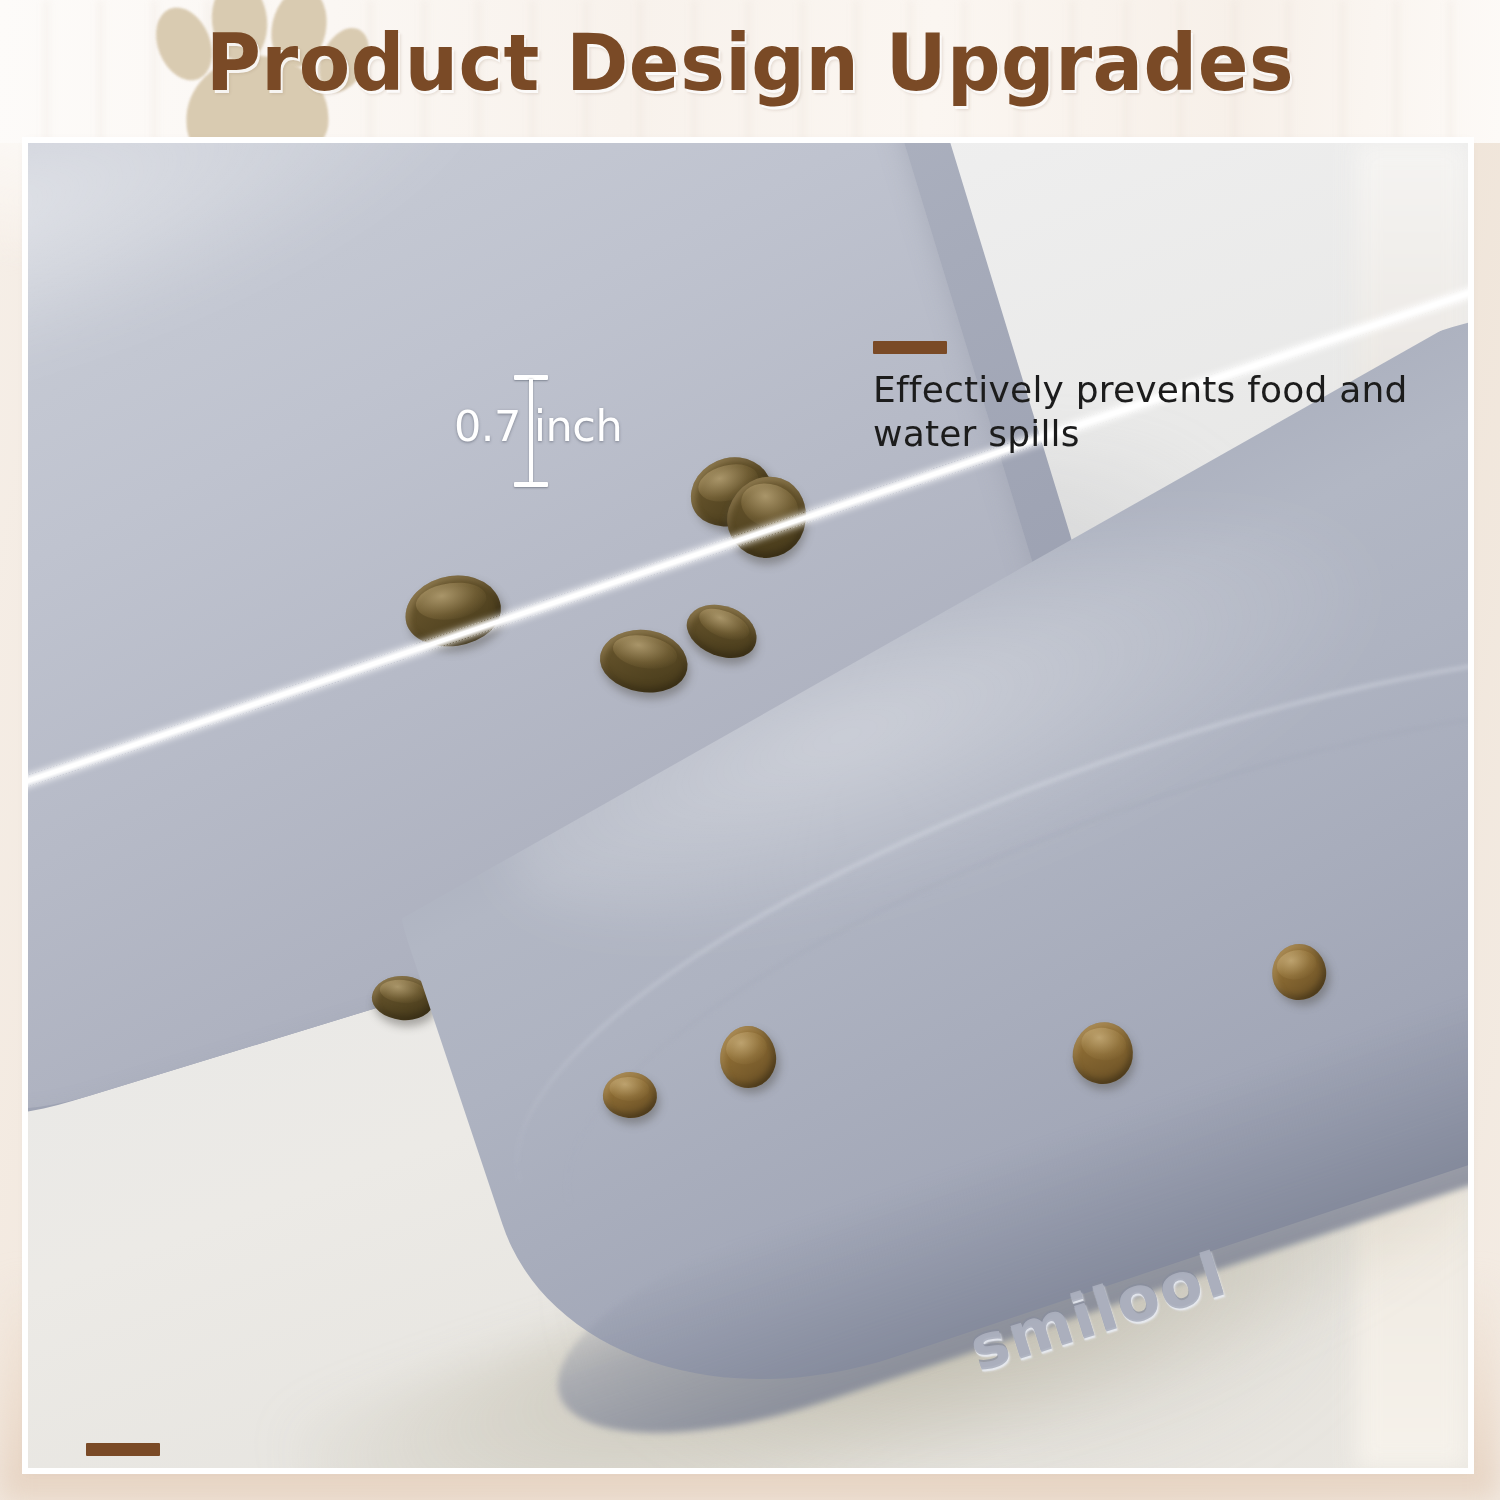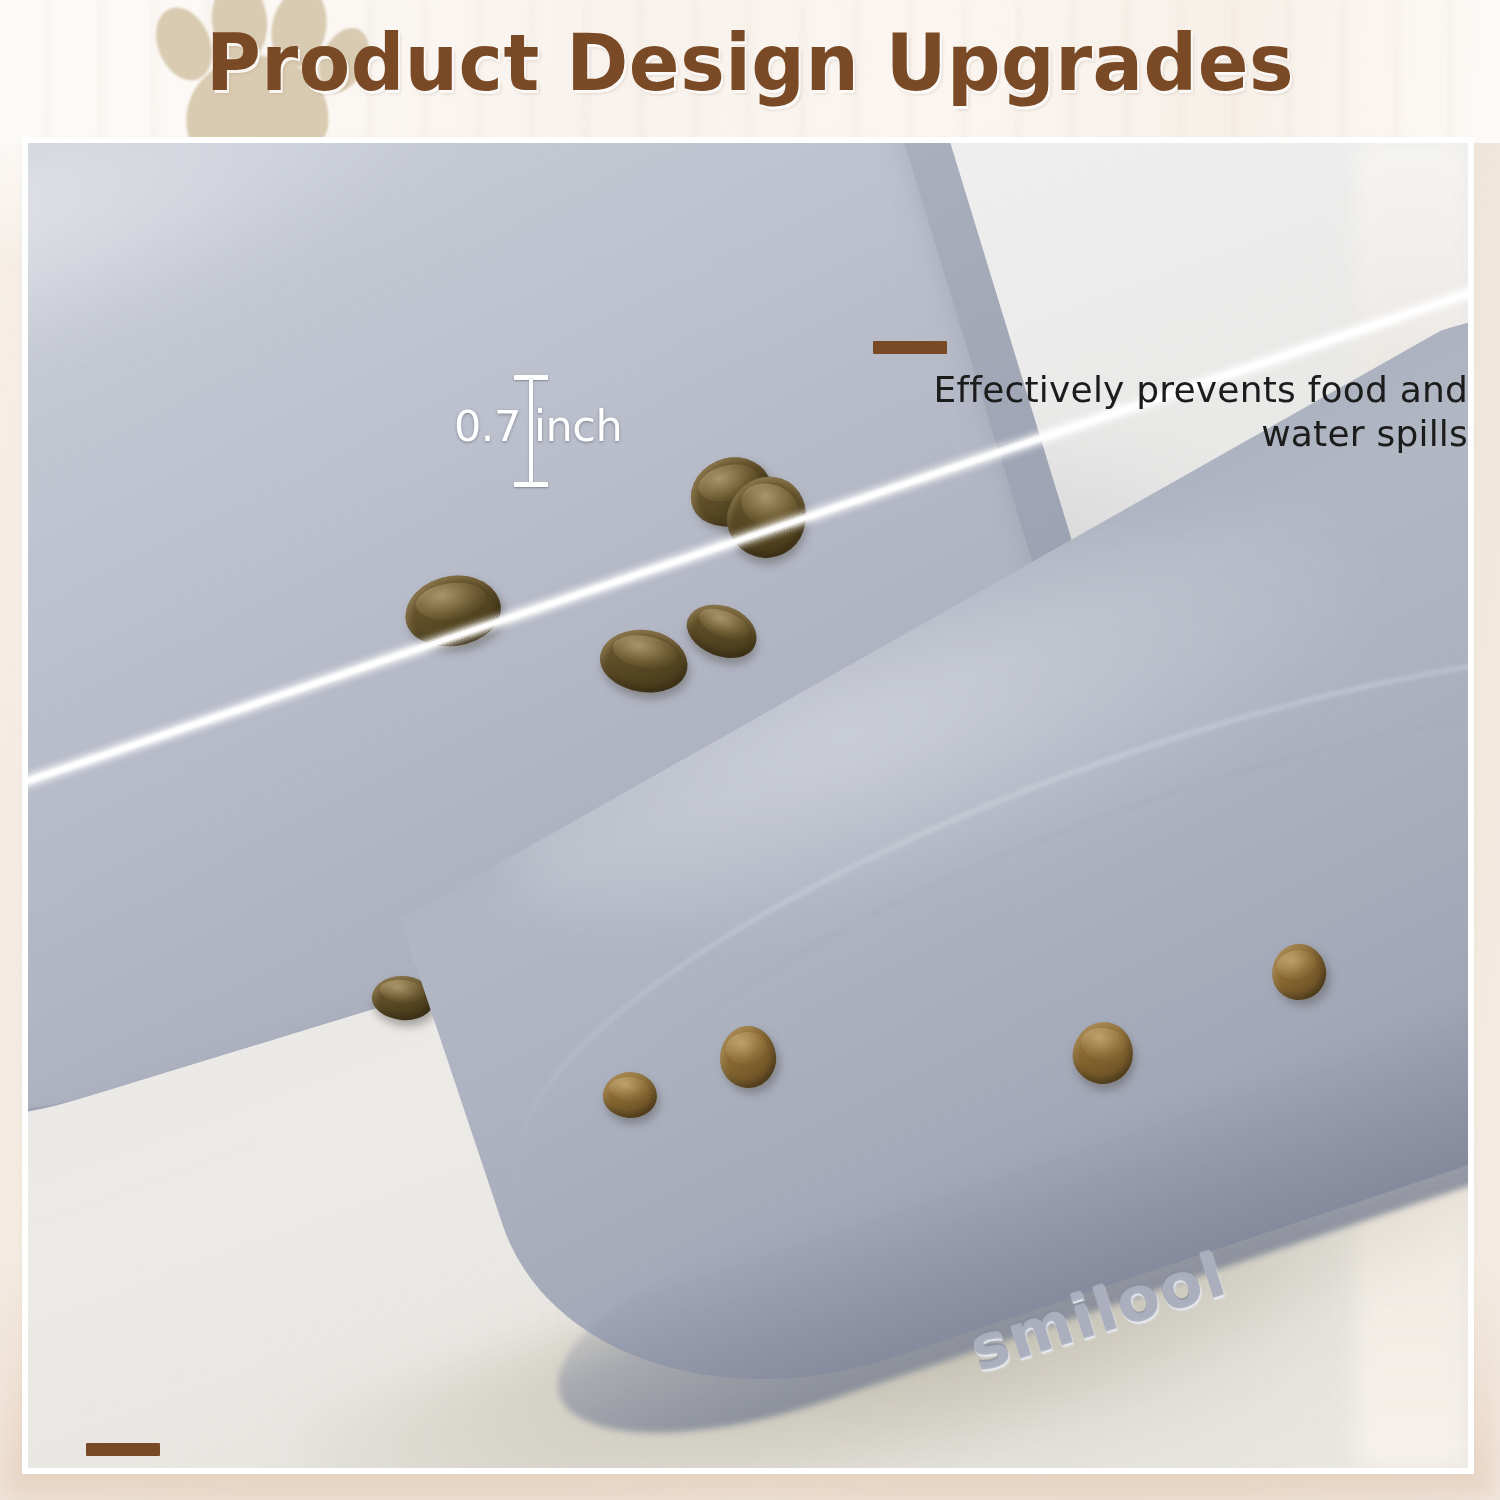--- a/index.html
+++ b/index.html
@@ -385,21 +385,21 @@
   .feature .f-sub {
     font-family: "DejaVu Sans", sans-serif;
     font-weight: 400;
     color: #1c1c1c;
   }
 
   #feature-top { left: 845px; top: 198px; }
   #feature-top .f-title { font-size: 62px; line-height: 1.08; letter-spacing: -0.3px; }
   #feature-top .f-sub {
     font-size: 36px; line-height: 1.22; margin-top: 12px;
-    letter-spacing: .2px; max-width: 610px; text-align: right;
+    letter-spacing: .2px; max-width: 610px;
   }
 
   #feature-bottom { left: 58px; top: 1300px; }
 </style>
 </head>
 <body>
 
 <div id="page">
 
   <div class="bg-base"></div>

